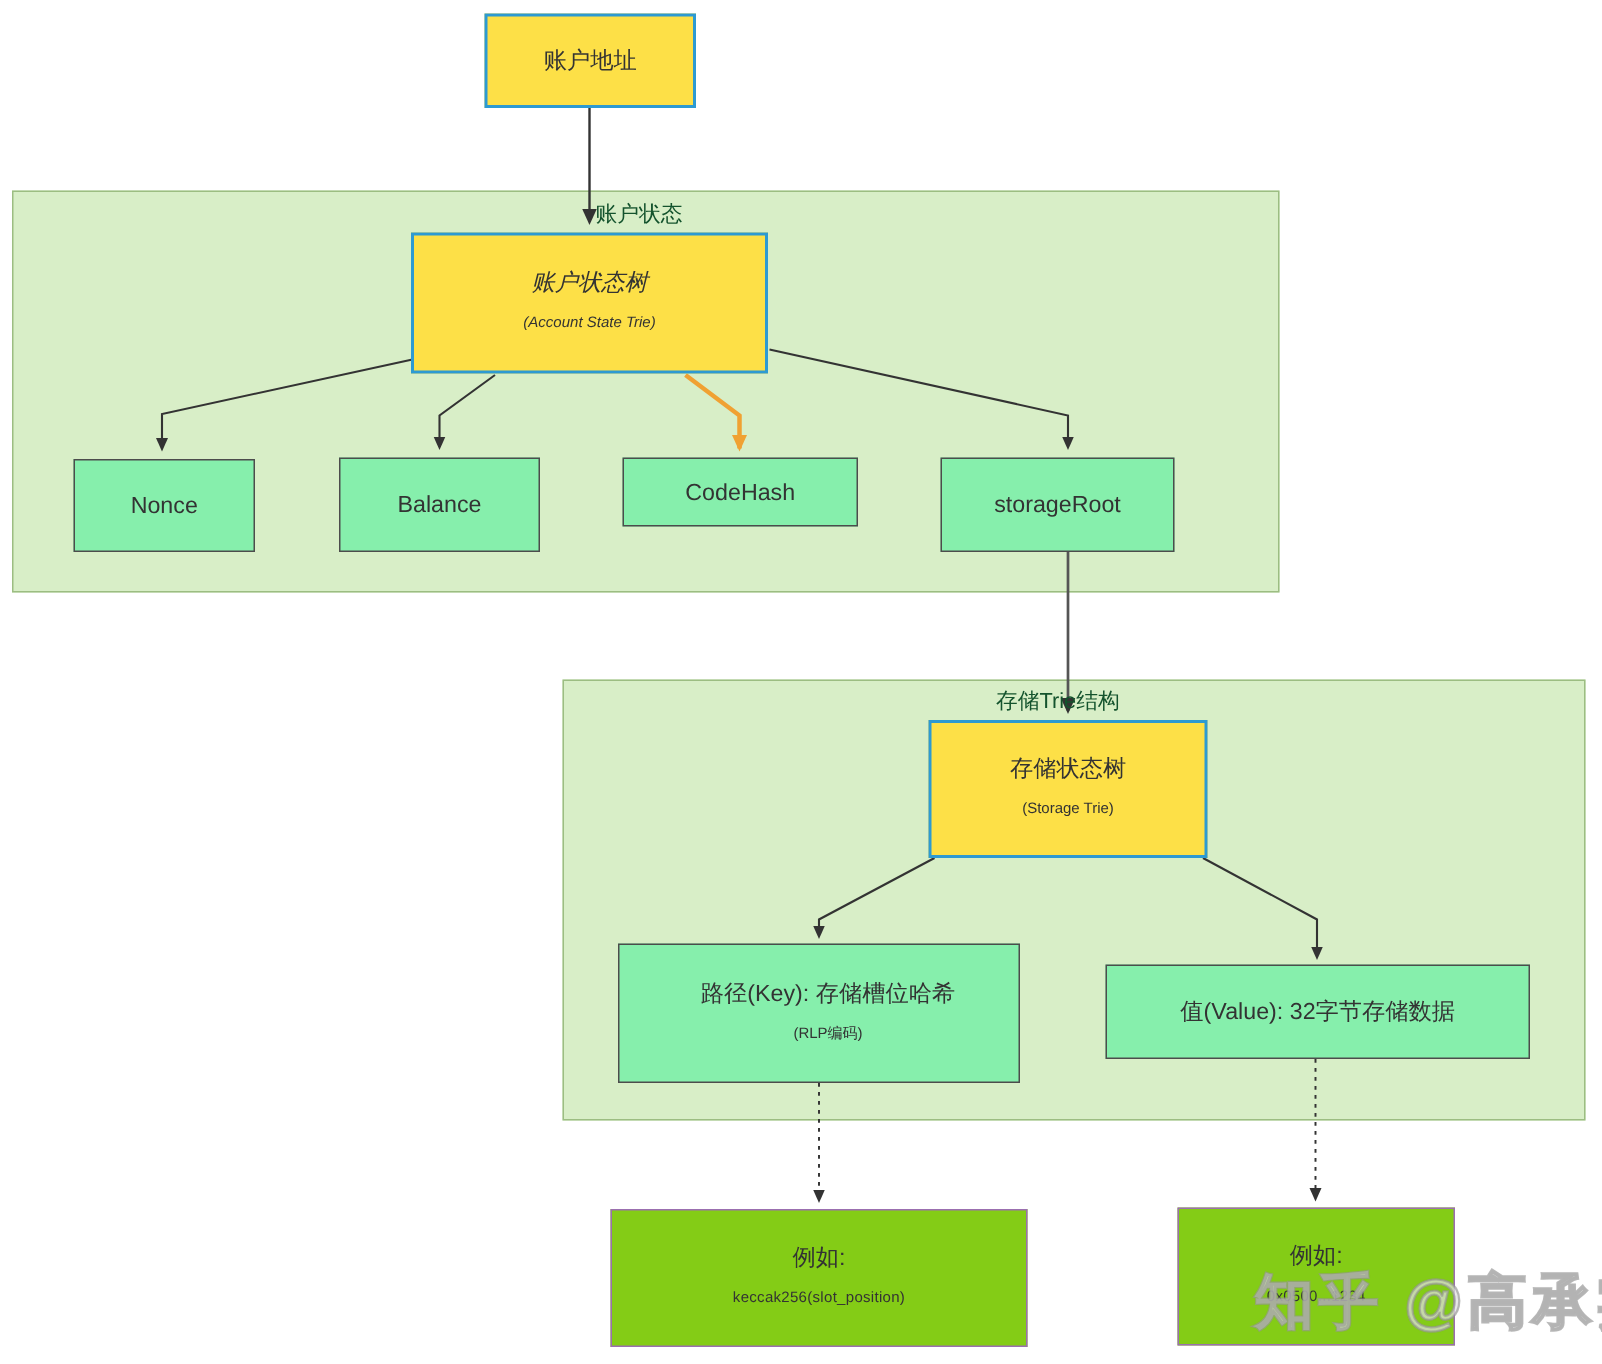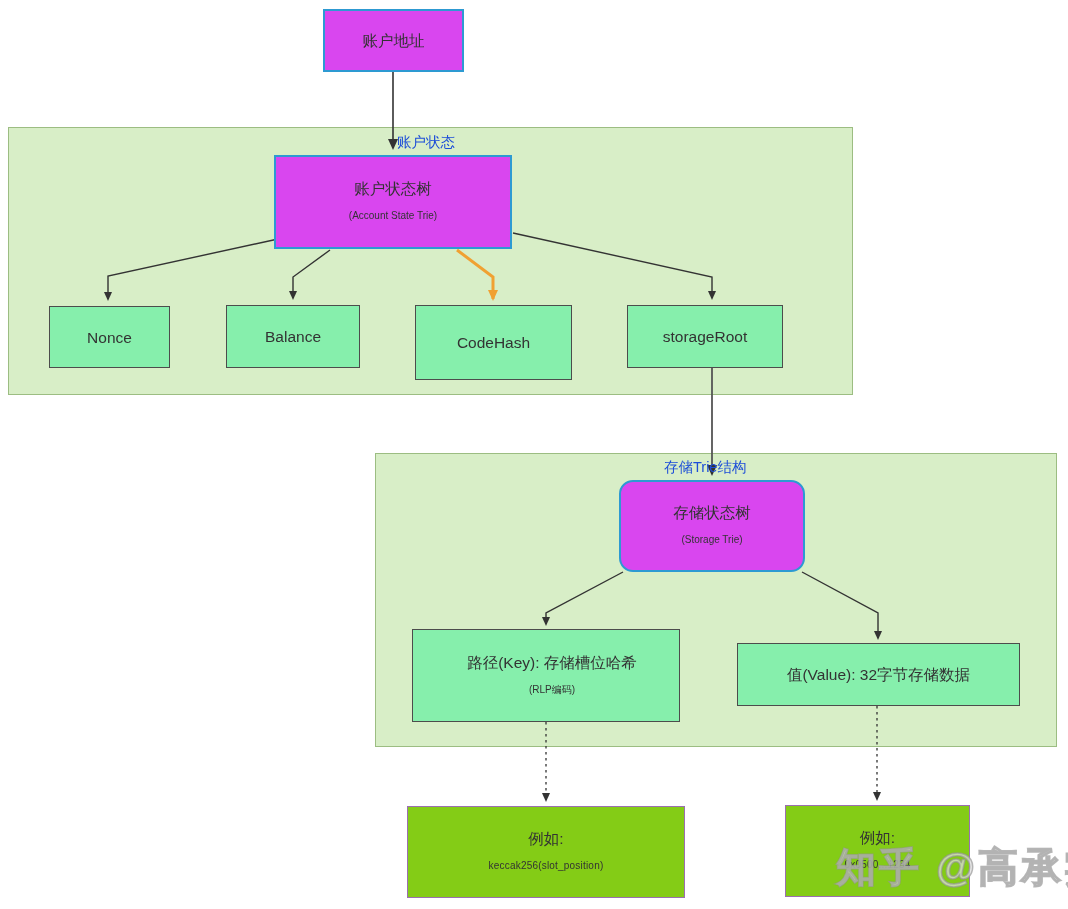--- a/index.html
+++ b/index.html
@@ -4,45 +4,45 @@
 <style>
   html,body{margin:0;padding:0;background:#ffffff;}
   body{font-family:"Liberation Sans","DejaVu Sans",sans-serif;}
   .canvas{position:relative;width:1068px;height:909px;background:#ffffff;overflow:hidden;}
 
   
   .wires{position:absolute;left:0;top:0;width:1068px;height:909px;z-index:1;pointer-events:none;}
 
   
   .region{position:absolute;background:#d8eec7;border:1.5px solid #9cbd82;box-sizing:border-box;z-index:0;}
-  .region-label{position:absolute;font-size:14.5px;color:#1d4ed8;z-index:2;white-space:nowrap;}
+  .region-label{position:absolute;font-size:14.5px;color:#14532d;z-index:2;white-space:nowrap;}
 
   
   .node{position:absolute;display:flex;flex-direction:column;align-items:center;justify-content:center;
         box-sizing:border-box;text-align:center;z-index:2;color:#333;}
   .node .l1{font-size:15.5px;line-height:27px;}
   .node .l2{font-size:10px;line-height:27px;}
-  .blue{background:#d946ef;border:2px solid #2d9ad2;}
+  .blue{background:#fde047;border:2px solid #2d9ad2;}
   .white{background:#86efac;border:1.5px solid #4c4c4c;}
   .purple{background:#84cc16;border:1.5px solid #9b6fb0;}
 
   .mono-ish{letter-spacing:0.2px;}
 
   
   .n-account-address{left:323px;top:9px;width:141px;height:63px;}
   .r-account-state{left:8px;top:127px;width:845px;height:268px;}
   .lbl-account-state{left:397px;top:133px;}
-  .n-account-trie{left:274px;top:155px;width:238px;height:94px;}
+  .n-account-trie{left:274px;top:155px;width:238px;height:94px;font-style:italic;}
   .n-nonce{left:49px;top:306px;width:121px;height:62px;}
   .n-balance{left:226px;top:305px;width:134px;height:63px;text-align:right;}
-  .n-codehash{left:415px;top:305px;width:157px;height:75px;}
+  .n-codehash{left:415px;top:305px;width:157px;height:46px;}
   .n-storageroot{left:627px;top:305px;width:156px;height:63px;}
   .r-storage-trie{left:375px;top:453px;width:682px;height:294px;}
   .lbl-storage-trie{left:664px;top:458px;}
-  .n-storage-trie{left:619px;top:480px;width:186px;height:92px;border-radius:14px;}
+  .n-storage-trie{left:619px;top:480px;width:186px;height:92px;}
   .n-storage-key{left:412px;top:629px;width:268px;height:93px;padding-left:12px;}
   .n-storage-value{left:737px;top:643px;width:283px;height:63px;}
   .n-example-key{left:407px;top:806px;width:278px;height:92px;}
   .n-example-value{left:785px;top:805px;width:185px;height:92px;}
 
   
   .watermark{position:absolute;left:836px;top:840px;z-index:3;font-size:40px;font-weight:700;
              letter-spacing:3px;color:rgba(255,255,255,0.55);
              -webkit-text-stroke:1.5px rgba(150,150,150,0.65);
              text-shadow:0 0 1px rgba(120,120,120,0.4);white-space:nowrap;pointer-events:none;}

